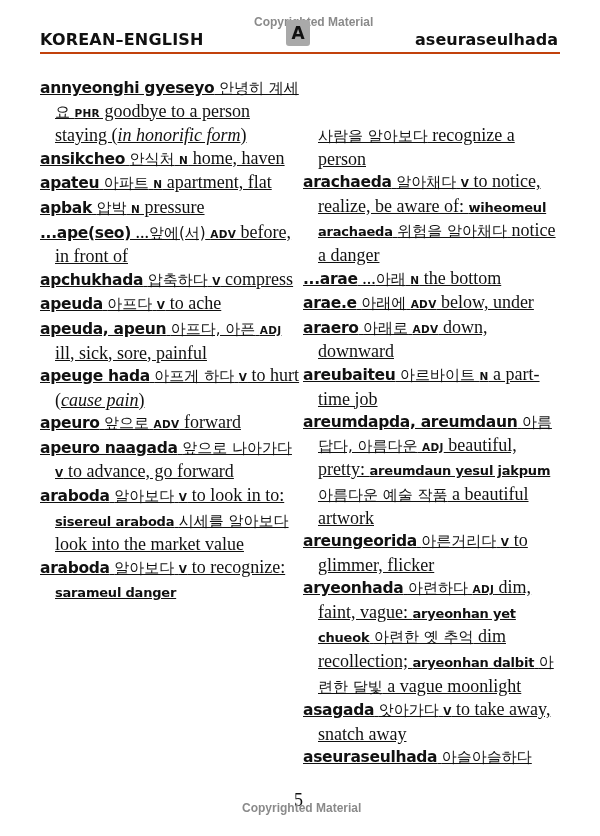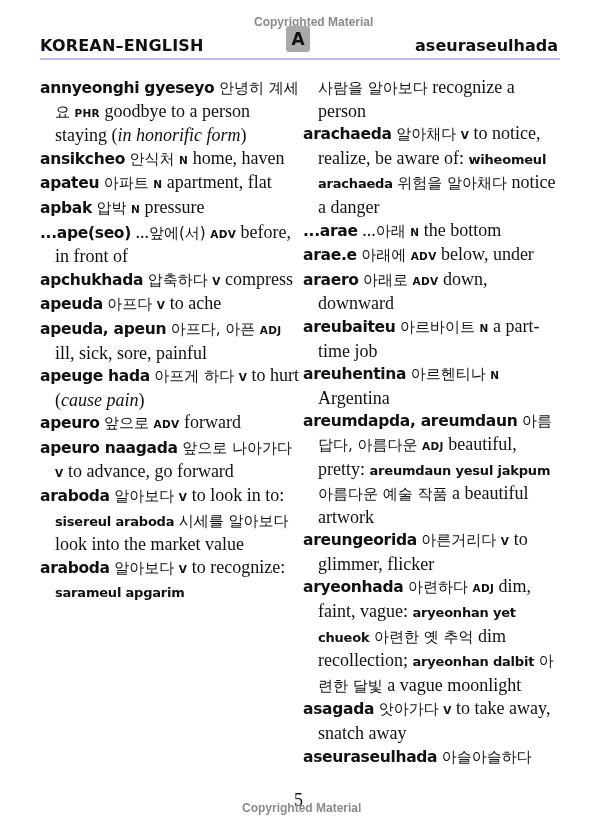--- a/index.html
+++ b/index.html
@@ -1,27 +1,27 @@
 <!DOCTYPE html>
 <html><head>
 <meta charset="utf-8">
 <style>
   html, body { margin:0; padding:0; background:#ffffff; }
   body { width:600px; height:836px; position:relative; overflow:hidden; color:#111; }
   .watermark { position:absolute; font-family:"Liberation Sans", sans-serif; font-weight:bold; font-size:12px; color:#8a8a8a; letter-spacing:0; }
   .wm-top { left:254px; top:15px; }
   .wm-bottom { left:242px; top:801px; }
-  .header { position:absolute; left:40px; top:34px; width:520px; height:24px; border-bottom:2px solid #c4b5fd; }
+  .header { position:absolute; left:40px; top:28px; width:520px; height:24px; border-bottom:2px solid #c2410c; }
   .header-left { position:absolute; left:0; top:2px; font-family:"DejaVu Sans", sans-serif; font-weight:bold; font-size:16px; letter-spacing:0.2px; }
   .header-right { position:absolute; right:2px; top:2px; font-family:"DejaVu Sans", sans-serif; font-weight:bold; font-size:16px; }
   .badge { position:absolute; left:246px; top:-8px; width:24px; height:26px; background:#a9a9a9; border-radius:3px; font-family:"DejaVu Sans", sans-serif; font-weight:bold; font-size:17px; text-align:center; line-height:26px; color:#111; }
   .col { position:absolute; top:76px; font-family:"Liberation Serif", serif; font-size:18px; line-height:22.6px; }
   .col-left { left:40px; width:262px; }
   .col-right { left:303px; width:262px; }
-  .entry { padding-left:15px; text-indent:-15px; margin:0; }
+  .entry { padding-left:15px; text-indent:-15px; margin:0;text-decoration:underline; }
   .hw { font-family:"DejaVu Sans", sans-serif; font-weight:bold; font-size:15.5px; letter-spacing:-0.3px; }
   .ex { font-family:"DejaVu Sans", sans-serif; font-weight:bold; font-size:13px; letter-spacing:-0.2px; }
   .ko { font-family:"DejaVu Sans", sans-serif; font-size:15px; font-weight:normal; }
   .pos { font-family:"DejaVu Sans", sans-serif; font-weight:bold; font-size:10.5px; letter-spacing:0.3px; }
   .it { font-style:italic; }
   .pagenum { position:absolute; left:294px; top:790px; font-family:"Liberation Serif", serif; font-size:18px; }
 </style>
 </head>
 <body>
 
@@ -39,30 +39,29 @@
     <p class="entry"><span class="hw">apateu</span> <span class="ko">아파트</span> <span class="pos">N</span><span> apartment, flat</span></p>
     <p class="entry"><span class="hw">apbak</span> <span class="ko">압박</span> <span class="pos">N</span><span> pressure</span></p>
     <p class="entry"><span class="hw">...ape(seo)</span><span> ...</span><span class="ko">앞에(서)</span> <span class="pos">ADV</span><span> before, in front of</span></p>
     <p class="entry"><span class="hw">apchukhada</span> <span class="ko">압축하다</span> <span class="pos">V</span><span> compress</span></p>
     <p class="entry"><span class="hw">apeuda</span> <span class="ko">아프다</span> <span class="pos">V</span><span> to ache</span></p>
     <p class="entry"><span class="hw">apeuda, apeun</span> <span class="ko">아프다, 아픈</span> <span class="pos">ADJ</span><span> ill, sick, sore, painful</span></p>
     <p class="entry"><span class="hw">apeuge hada</span> <span class="ko">아프게 하다</span> <span class="pos">V</span><span> to hurt (</span><span class="it">cause pain</span><span>)</span></p>
     <p class="entry"><span class="hw">apeuro</span> <span class="ko">앞으로</span> <span class="pos">ADV</span><span> forward</span></p>
     <p class="entry"><span class="hw">apeuro naagada</span> <span class="ko">앞으로 나아가다</span> <span class="pos">V</span><span> to advance, go forward</span></p>
     <p class="entry"><span class="hw">araboda</span> <span class="ko">알아보다</span> <span class="pos">V</span><span> to look in to: </span><span class="ex">sisereul araboda</span> <span class="ko">시세를 알아보다</span><span> look into the market value</span></p>
-    <p class="entry"><span class="hw">araboda</span> <span class="ko">알아보다</span> <span class="pos">V</span><span> to recognize: </span><span class="ex">sarameul apgarim</span></p>
+    <p class="entry"><span class="hw">araboda</span> <span class="ko">알아보다</span> <span class="pos">V</span><span> to recognize: </span><span class="ex">sarameul danger</span></p>
   </div>
 <div class="col col-right">
-    <p class="entry" style="text-indent: 0px;"><span class="ko">사람을 알아보다</span><span> recognize a person</span></p>
+    <p class="entry" style="text-indent: 0px; margin-top: 48px;"><span class="ko">사람을 알아보다</span><span> recognize a person</span></p>
     <p class="entry"><span class="hw">arachaeda</span> <span class="ko">알아채다</span> <span class="pos">V</span><span> to notice, realize, be aware of: </span><span class="ex">wiheomeul arachaeda</span> <span class="ko">위험을 알아채다</span><span> notice a danger</span></p>
     <p class="entry"><span class="hw">...arae</span><span> ...</span><span class="ko">아래</span> <span class="pos">N</span><span> the bottom</span></p>
     <p class="entry"><span class="hw">arae.e</span> <span class="ko">아래에</span> <span class="pos">ADV</span><span> below, under</span></p>
     <p class="entry"><span class="hw">araero</span> <span class="ko">아래로</span> <span class="pos">ADV</span><span> down, downward</span></p>
     <p class="entry"><span class="hw">areubaiteu</span> <span class="ko">아르바이트</span> <span class="pos">N</span><span> a part-time job</span></p>
-    <p class="entry"><span class="hw">areuhentina</span> <span class="ko">아르헨티나</span> <span class="pos">N</span><span> Argentina</span></p>
     <p class="entry"><span class="hw">areumdapda, areumdaun</span> <span class="ko">아름답다, 아름다운</span> <span class="pos">ADJ</span><span> beautiful, pretty: </span><span class="ex">areumdaun yesul jakpum</span> <span class="ko">아름다운 예술 작품</span><span> a beautiful artwork</span></p>
     <p class="entry"><span class="hw">areungeorida</span> <span class="ko">아른거리다</span> <span class="pos">V</span><span> to glimmer, flicker</span></p>
     <p class="entry"><span class="hw">aryeonhada</span> <span class="ko">아련하다</span> <span class="pos">ADJ</span><span> dim, faint, vague: </span><span class="ex">aryeonhan yet chueok</span> <span class="ko">아련한 옛 추억</span><span> dim recollection; </span><span class="ex">aryeonhan dalbit</span> <span class="ko">아련한 달빛</span><span> a vague moonlight</span></p>
     <p class="entry"><span class="hw">asagada</span> <span class="ko">앗아가다</span> <span class="pos">V</span><span> to take away, snatch away</span></p>
     <p class="entry"><span class="hw">aseuraseulhada</span> <span class="ko">아슬아슬하다</span></p>
   </div>
 
 <div class="pagenum">5</div>
 <div class="watermark wm-bottom">Copyrighted Material</div>
 

